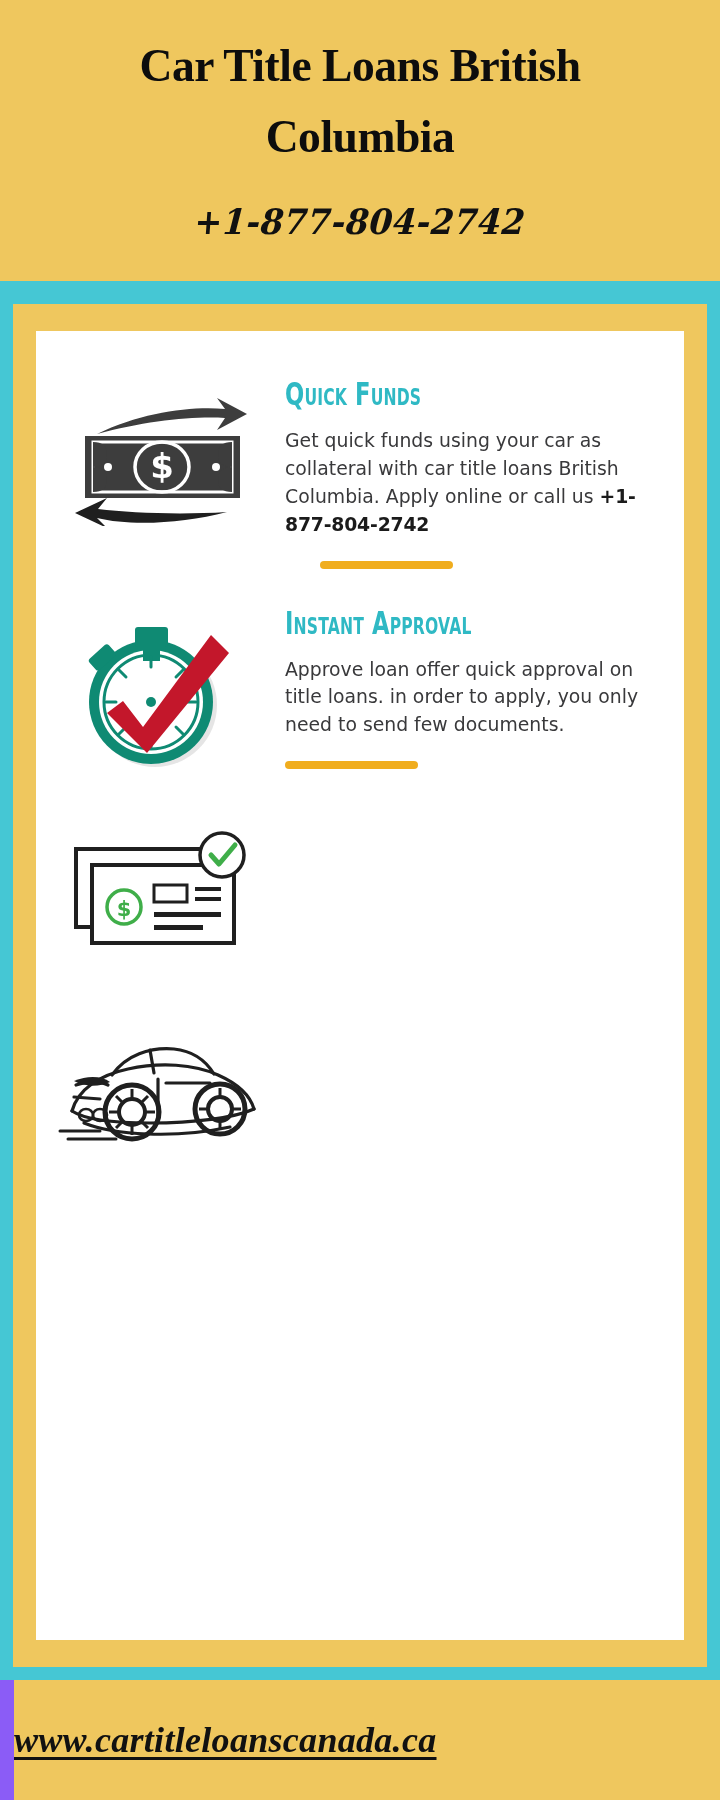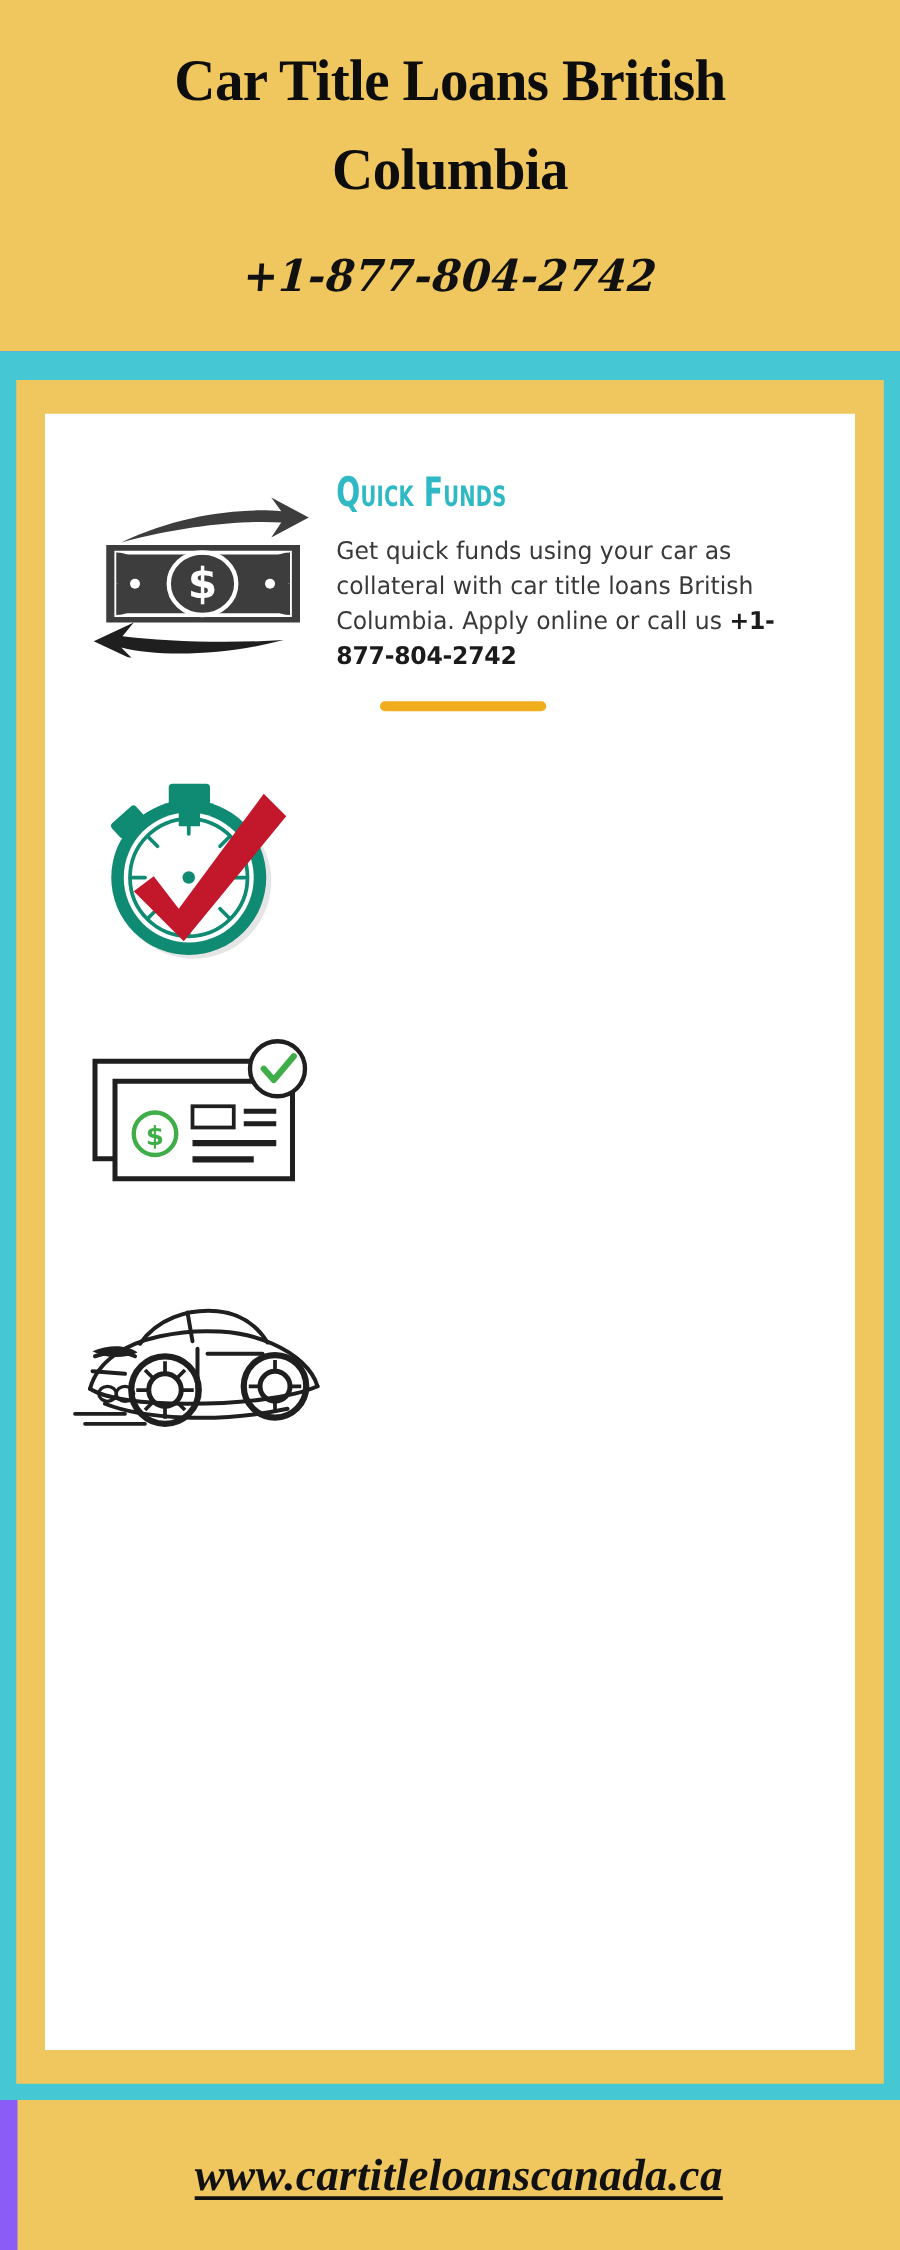--- a/index.html
+++ b/index.html
@@ -62,21 +62,21 @@
     display:flex; flex-direction:column;
   }
 
   
   .feature { display:flex; align-items:flex-start; }
   .feature-icon {
     flex:0 0 215px;
     display:flex; align-items:center; justify-content:center;
     min-height:150px;
   }
-  .feature-body { flex:1; padding-top:4px; }
+  .feature-body { flex:1; padding-top:4px;margin-left:16px; }
 
   .feature-heading {
     font-family:"DejaVu Sans", sans-serif;
     font-weight:700;
     font-size:29px;
     color:#2fb9c4;
     letter-spacing:0.2px;
     line-height:1;
     transform:scaleX(0.78) scaleY(1.12);
     transform-origin:left center;
@@ -106,21 +106,21 @@
   .divider.d4 { margin-left:18px; }
 
   .gap1 { height:36px; }
   .gap2 { height:42px; }
   .gap3 { height:42px; }
 
   
   .footer {
     background:#efc75e;
     flex:0 0 120px;
-    display:flex; align-items:center; justify-content:center;margin-left:14px;
+    display:flex; align-items:center; margin-left:14px;
   }
   .footer-url {
     font-family:"Liberation Serif", serif;
     font-style:italic;
     font-weight:700;
     font-size:36px;
     color:#111111;
     text-decoration:underline;
     text-underline-offset:5px;
     letter-spacing:0.3px;
@@ -193,20 +193,25 @@
                 <line x1="119" y1="97" x2="129" y2="97"></line>
                 <line x1="52" y1="65" x2="59" y2="72"></line>
                 <line x1="109" y1="122" x2="116" y2="129"></line>
                 <line x1="52" y1="129" x2="59" y2="122"></line>
                 <line x1="109" y1="72" x2="116" y2="65"></line>
               </g>
               <circle cx="84" cy="97" r="5" fill="#0f8a73"></circle>
 
               <path d="M56 96 L76 122 L144 30 L162 48 L80 148 L40 108 Z" fill="#c3172b"></path>
             </svg>
+          </div>
+          <div class="feature-body">
+            <div class="feature-heading">Instant Approval</div>
+            <div class="feature-text">Approve loan offer quick approval on title loans. in order to apply, you only need to send few documents.</div>
+            <div class="divider d2"></div>
           </div>
         </div>
 
         <div class="gap2"></div>
 
         <div class="feature">
           <div class="feature-icon">
             <svg width="200" height="140" viewBox="0 0 200 140">
 
               <rect x="14" y="22" width="140" height="78" fill="#ffffff" stroke="#1f1f1f" stroke-width="4"></rect>

